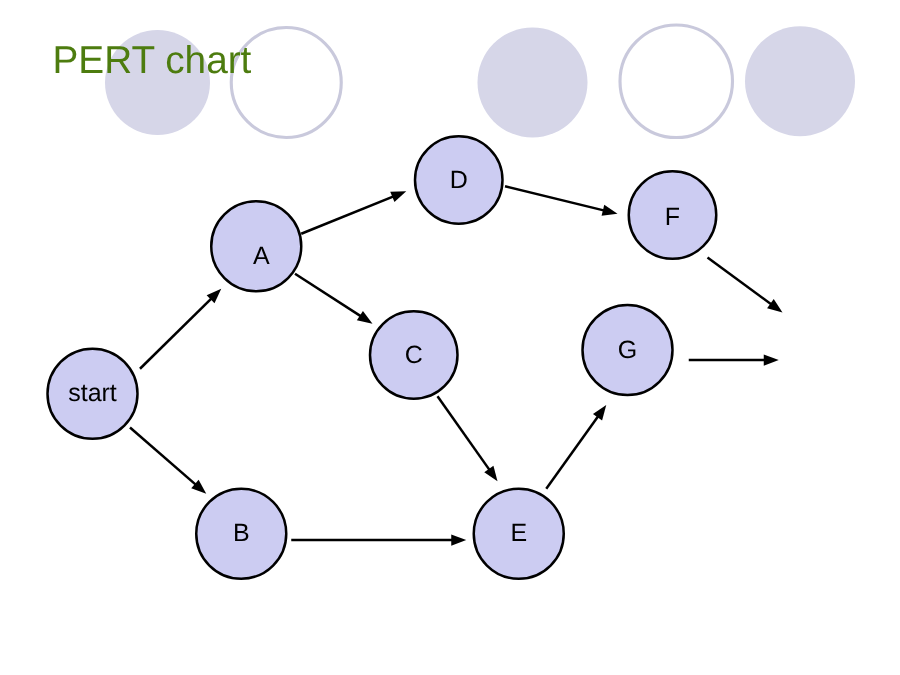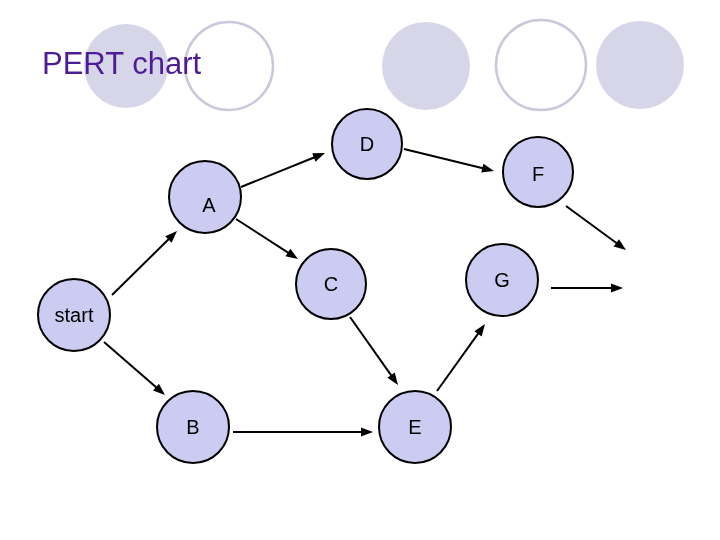--- a/index.html
+++ b/index.html
@@ -12,24 +12,24 @@
     font-family: "Liberation Sans", sans-serif;
   }
   .layer {
     position: absolute;
     left: 0; top: 0;
     width: 720px; height: 540px;
   }
   .title {
     position: absolute;
     left: 42px;
-    top: 46px;
+    top: 30px;
     font-size: 31px;
     line-height: 36px;
-    color: #4c1d95;
+    color: #4d7c0f;
     white-space: nowrap;
   }
   .node {
     position: absolute;
     box-sizing: border-box;
     border-radius: 50%;
     background: #ccccf2;
     border: 2px solid #000000;
     display: flex;
     align-items: center;

